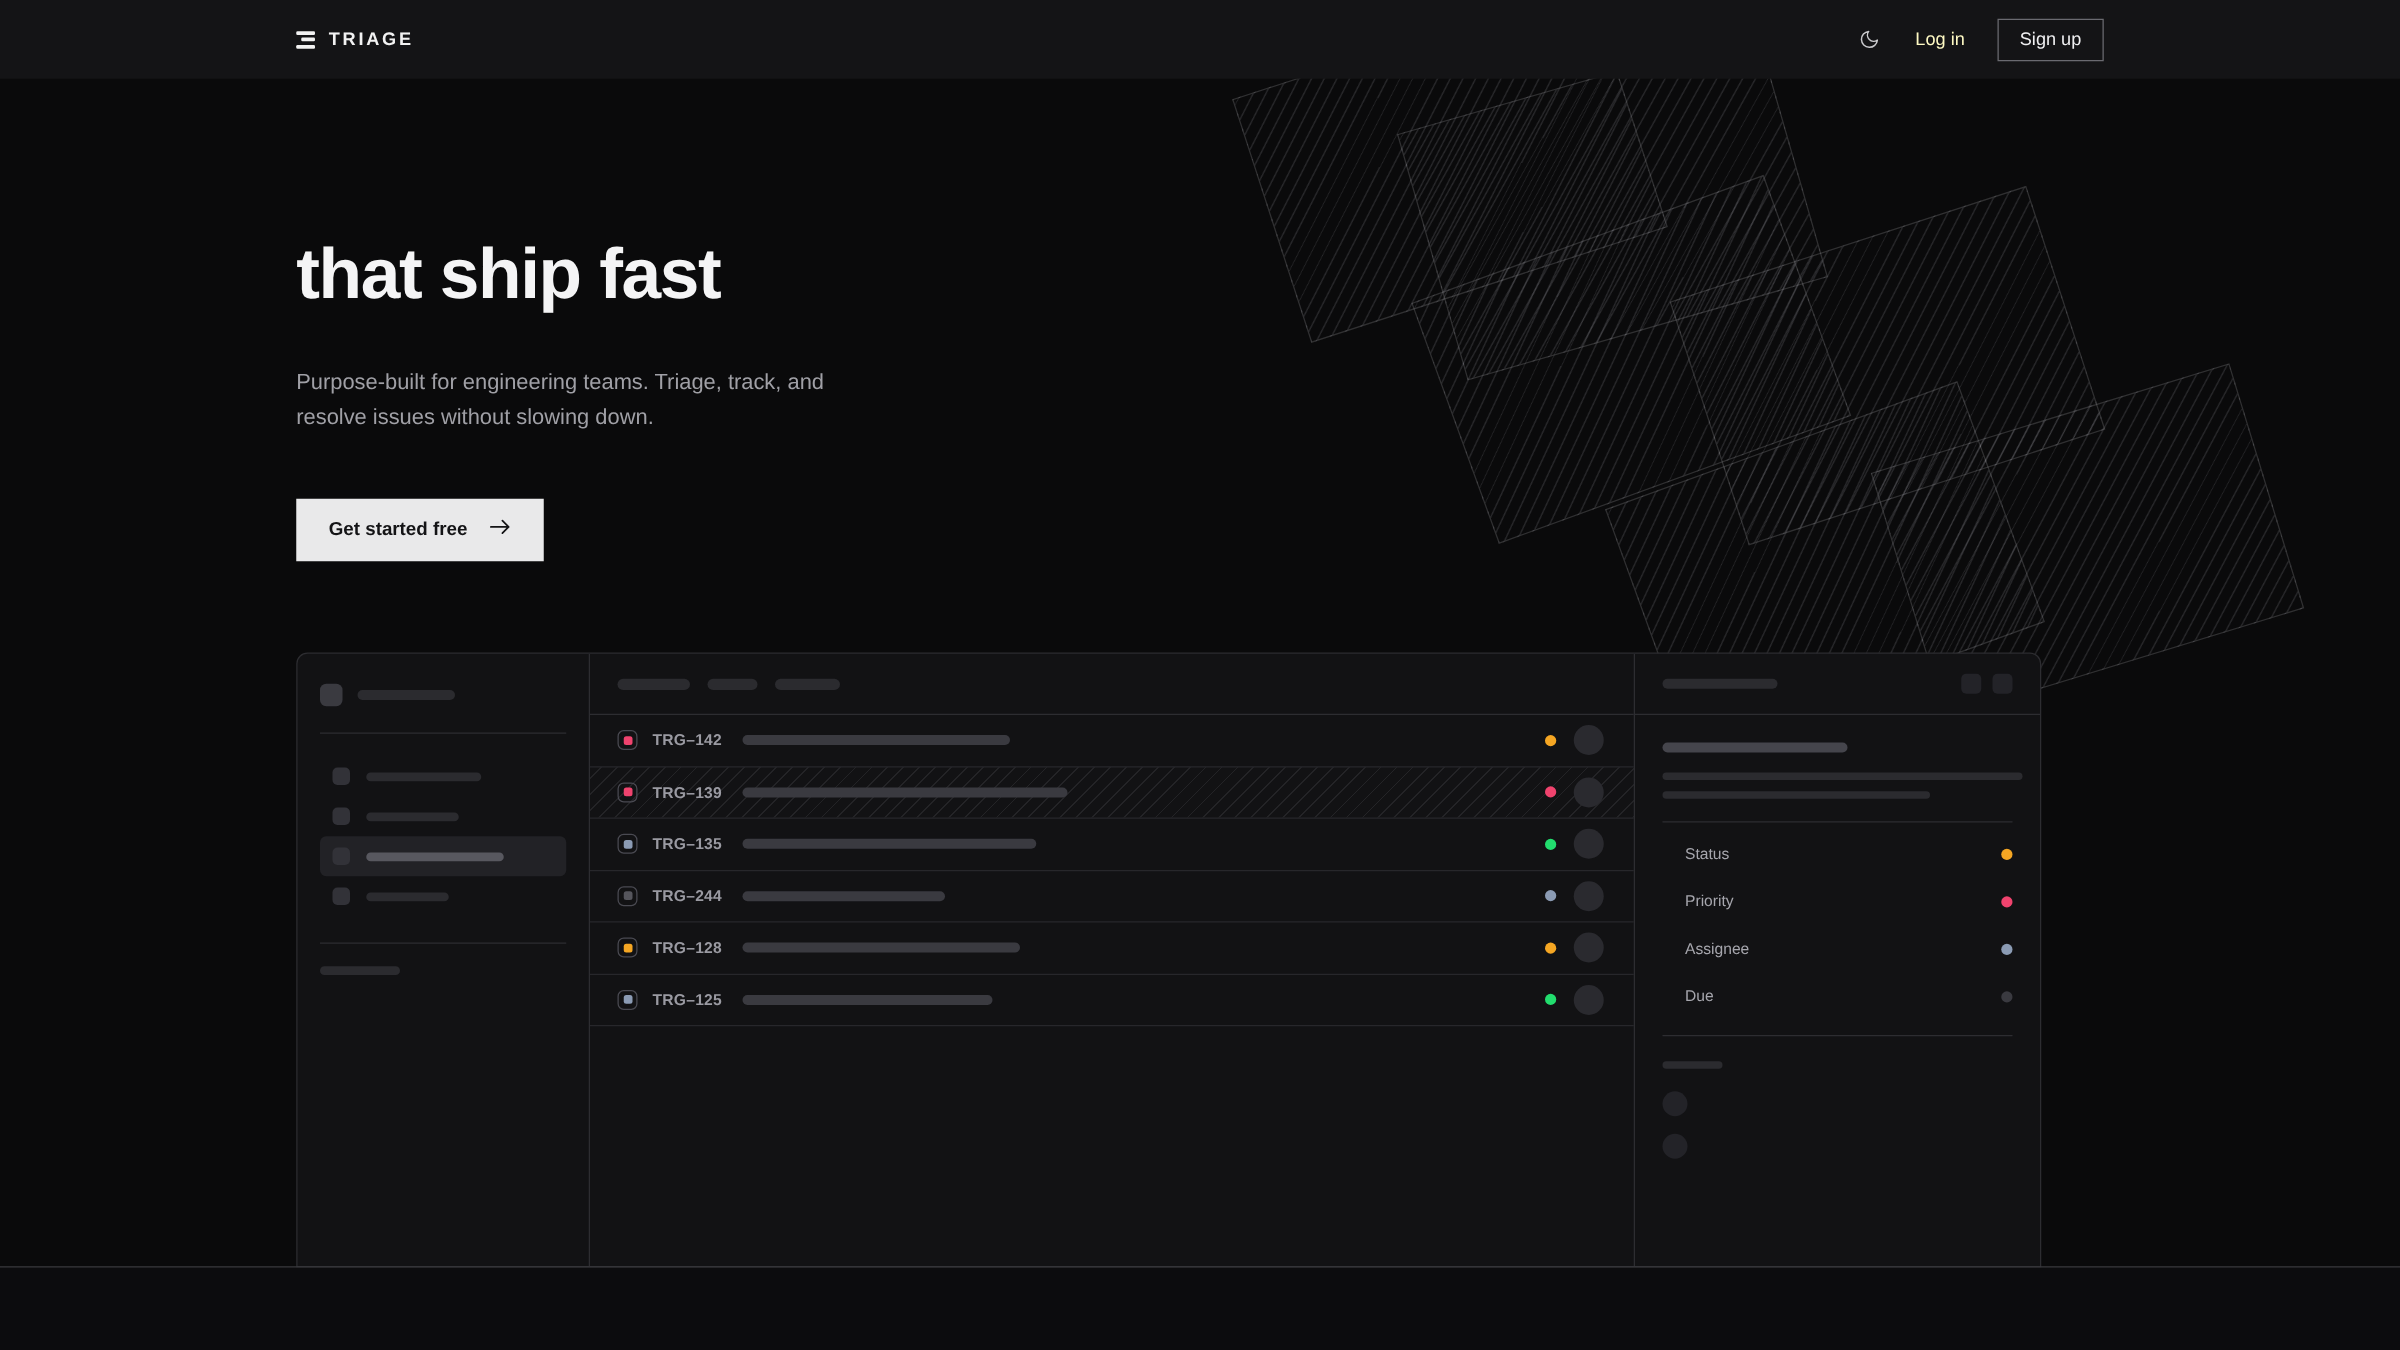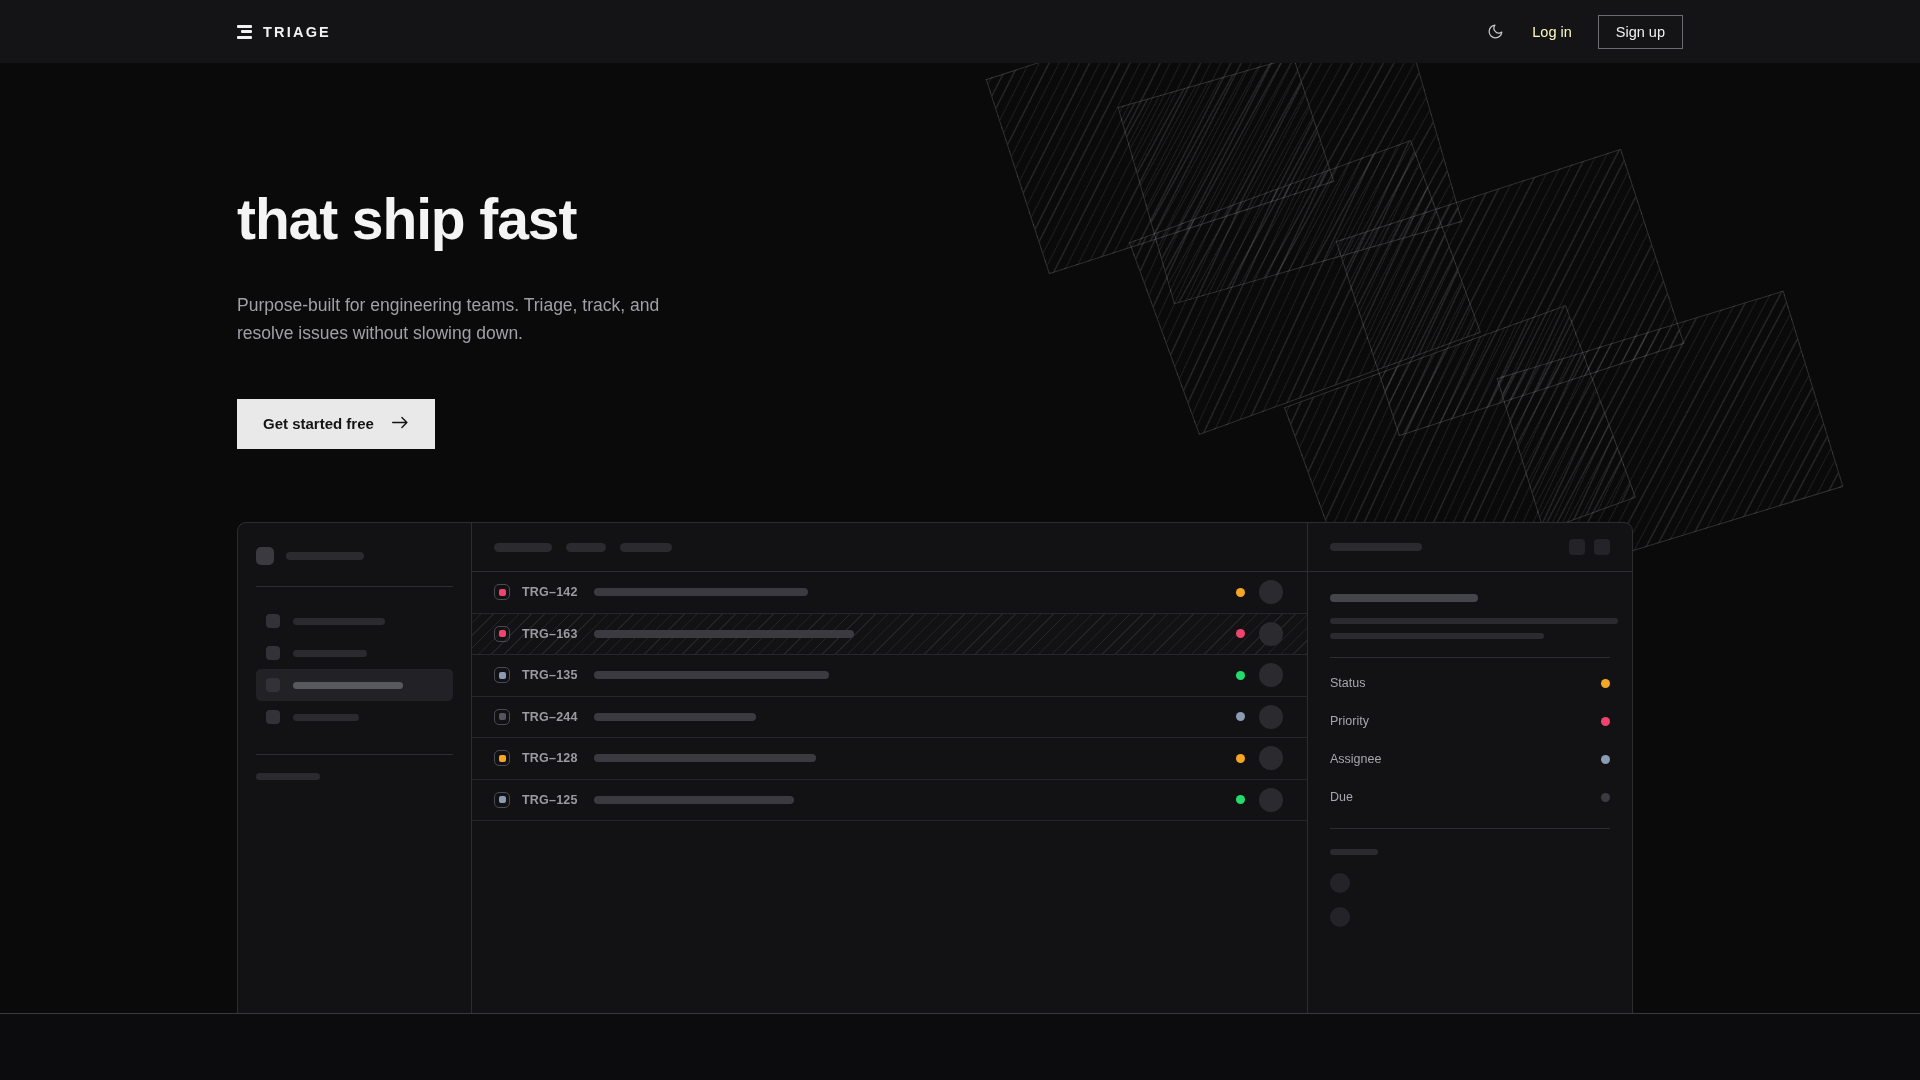--- a/index.html
+++ b/index.html
@@ -109,21 +109,21 @@
   .rid{ font-size:12.5px; color:#9a9aa2; margin-left:12px; width:58px; flex:0 0 58px; letter-spacing:.2px;font-weight:bold; }
   .rbar{ height:8px; border-radius:4px; background:#3a3a40; margin-left:14px; }
   .rmeta{ margin-left:auto; display:flex; align-items:center; gap:14px; padding-right:24px; }
   .rdot{ width:9px; height:9px; border-radius:50%; }
   .ravatar{ width:24px; height:24px; border-radius:50%; background:#2a2a2f; }
 
   .mk-detail{ width:325px; flex:0 0 325px; border-left:1px solid #2d2d31; display:flex; flex-direction:column; }
   .mk-detail-head{ height:49px; border-bottom:1px solid #2d2d31; display:flex; align-items:center; padding:0 22px; }
   .sq-btn{ width:16px; height:16px; border-radius:4px; background:#232328; }
   .mk-detail-body{ padding:22px 22px 0 22px; }
-  .attr-row{ display:flex; align-items:center; justify-content:space-between; height:38px; }
+  .attr-row{ display:flex; align-items:center; justify-content:space-between; height:38px;margin-left:18px; }
   .attr-label{ font-size:12.5px; color:#a6a6ad; }
   .attr-dot{ width:9px; height:9px; border-radius:50%; }
   .circ{ width:20px; height:20px; border-radius:50%; background:#232328; }
 
   .footer-rule{ position:absolute; left:0; top:1013px; width:100%; height:1px; background:#3a3a3e; z-index:6; }
   .footer{ position:absolute; left:0; top:1014px; width:100%; height:66px; background:#0c0c0e; z-index:5; }
 </style>
 </head>
 <body>
 
@@ -222,21 +222,21 @@
           <span class="rbar" style="width:214px"></span>
           <span class="rmeta">
             <span class="rdot" style="background:#f5a623"></span>
             <span class="ravatar"></span>
           </span>
         </div>
         <div class="mk-row hl">
           <span class="prio">
             <i style="background:#f0436e"></i>
           </span>
-          <span class="rid">TRG–163</span>
+          <span class="rid">TRG–139</span>
           <span class="rbar" style="width:260px"></span>
           <span class="rmeta">
             <span class="rdot" style="background:#f0436e"></span>
             <span class="ravatar"></span>
           </span>
         </div>
         <div class="mk-row">
           <span class="prio">
             <i style="background:#8b9bb4"></i>
           </span>

